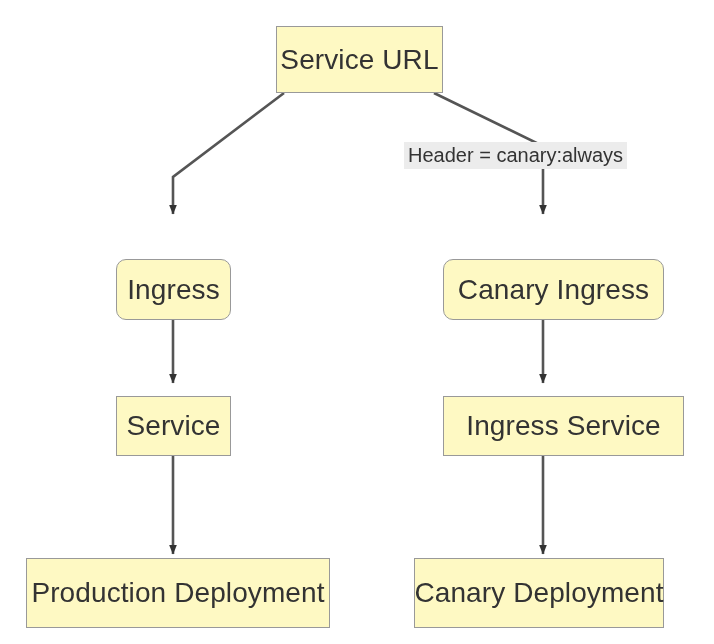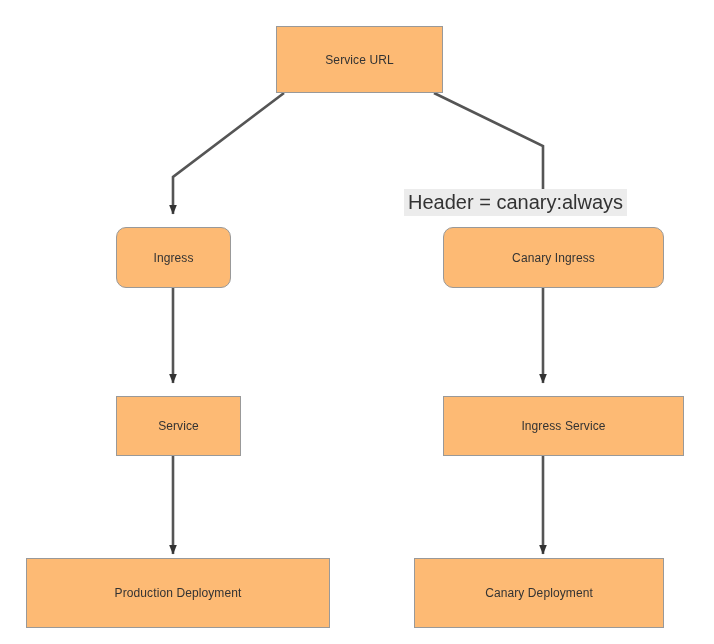--- a/index.html
+++ b/index.html
@@ -22,52 +22,52 @@
   #edge-layer {
     position: absolute;
     left: 0;
     top: 0;
     width: 714px;
     height: 644px;
   }
   .node {
     position: absolute;
     box-sizing: border-box;
-    background: #fdba74;
+    background: #fef9c3;
     border: 1.6px solid #999999;
     color: #333333;
     display: flex;
     align-items: center;
     justify-content: center;
     text-align: center;
-    font-size: 12px;
+    font-size: 28px;
     font-family: "Liberation Sans", sans-serif;
     letter-spacing: 0.1px;
     z-index: 2;
   }
   .node.rounded {
     border-radius: 10px;
+    margin-top: 32px;
   }
   .node-label {
     display: block;
     line-height: 1;
     white-space: nowrap;
   }
   .edge-label {
     position: absolute;
     box-sizing: border-box;
     background: #ececec;
     color: #333333;
     font-size: 20px;
     font-family: "Liberation Sans", sans-serif;
     white-space: nowrap;
     padding: 2px 4px;
     line-height: 1.15;
     z-index: 3;
-    margin-top: 47px;
   }
 </style>
 </head>
 <body>
 
 <div id="diagram">
 
   <svg id="edge-layer" viewBox="0 0 714 644">
     <defs>
       <marker id="arrowhead" markerWidth="10" markerHeight="8" refX="9.4" refY="4" orient="auto" markerUnits="userSpaceOnUse">
@@ -95,21 +95,21 @@
   </div>
 
   <div class="node rounded" style="left:116px; top:227px; width:115px; height:61px;">
     <span class="node-label">Ingress</span>
   </div>
 
   <div class="node rounded" style="left:443px; top:227px; width:221px; height:61px;">
     <span class="node-label">Canary Ingress</span>
   </div>
 
-  <div class="node" style="left:116px; top:396px; width:125px; height:60px;">
+  <div class="node" style="left:116px; top:396px; width:115px; height:60px;">
     <span class="node-label">Service</span>
   </div>
 
   <div class="node" style="left:443px; top:396px; width:241px; height:60px;">
     <span class="node-label">Ingress Service</span>
   </div>
 
   <div class="node" style="left:26px; top:558px; width:304px; height:70px;">
     <span class="node-label">Production Deployment</span>
   </div>

